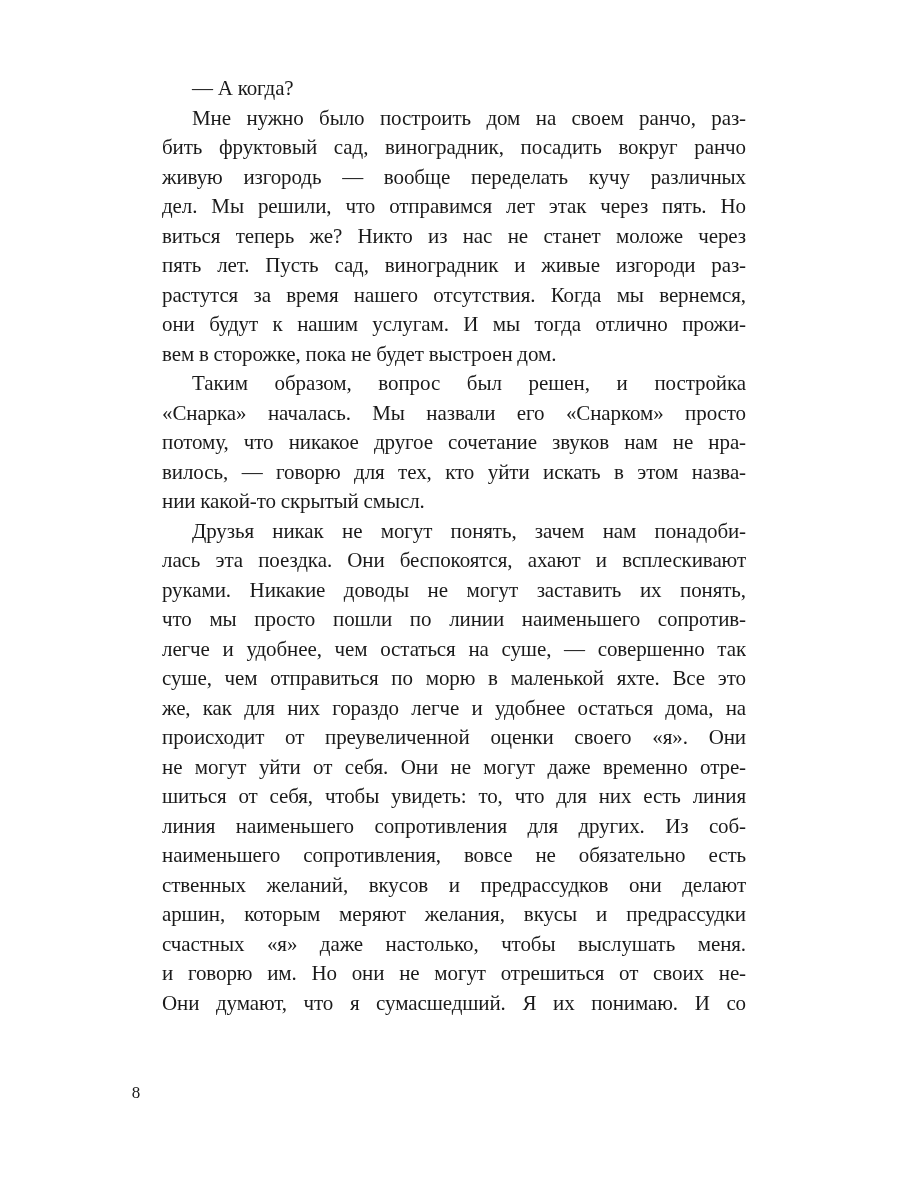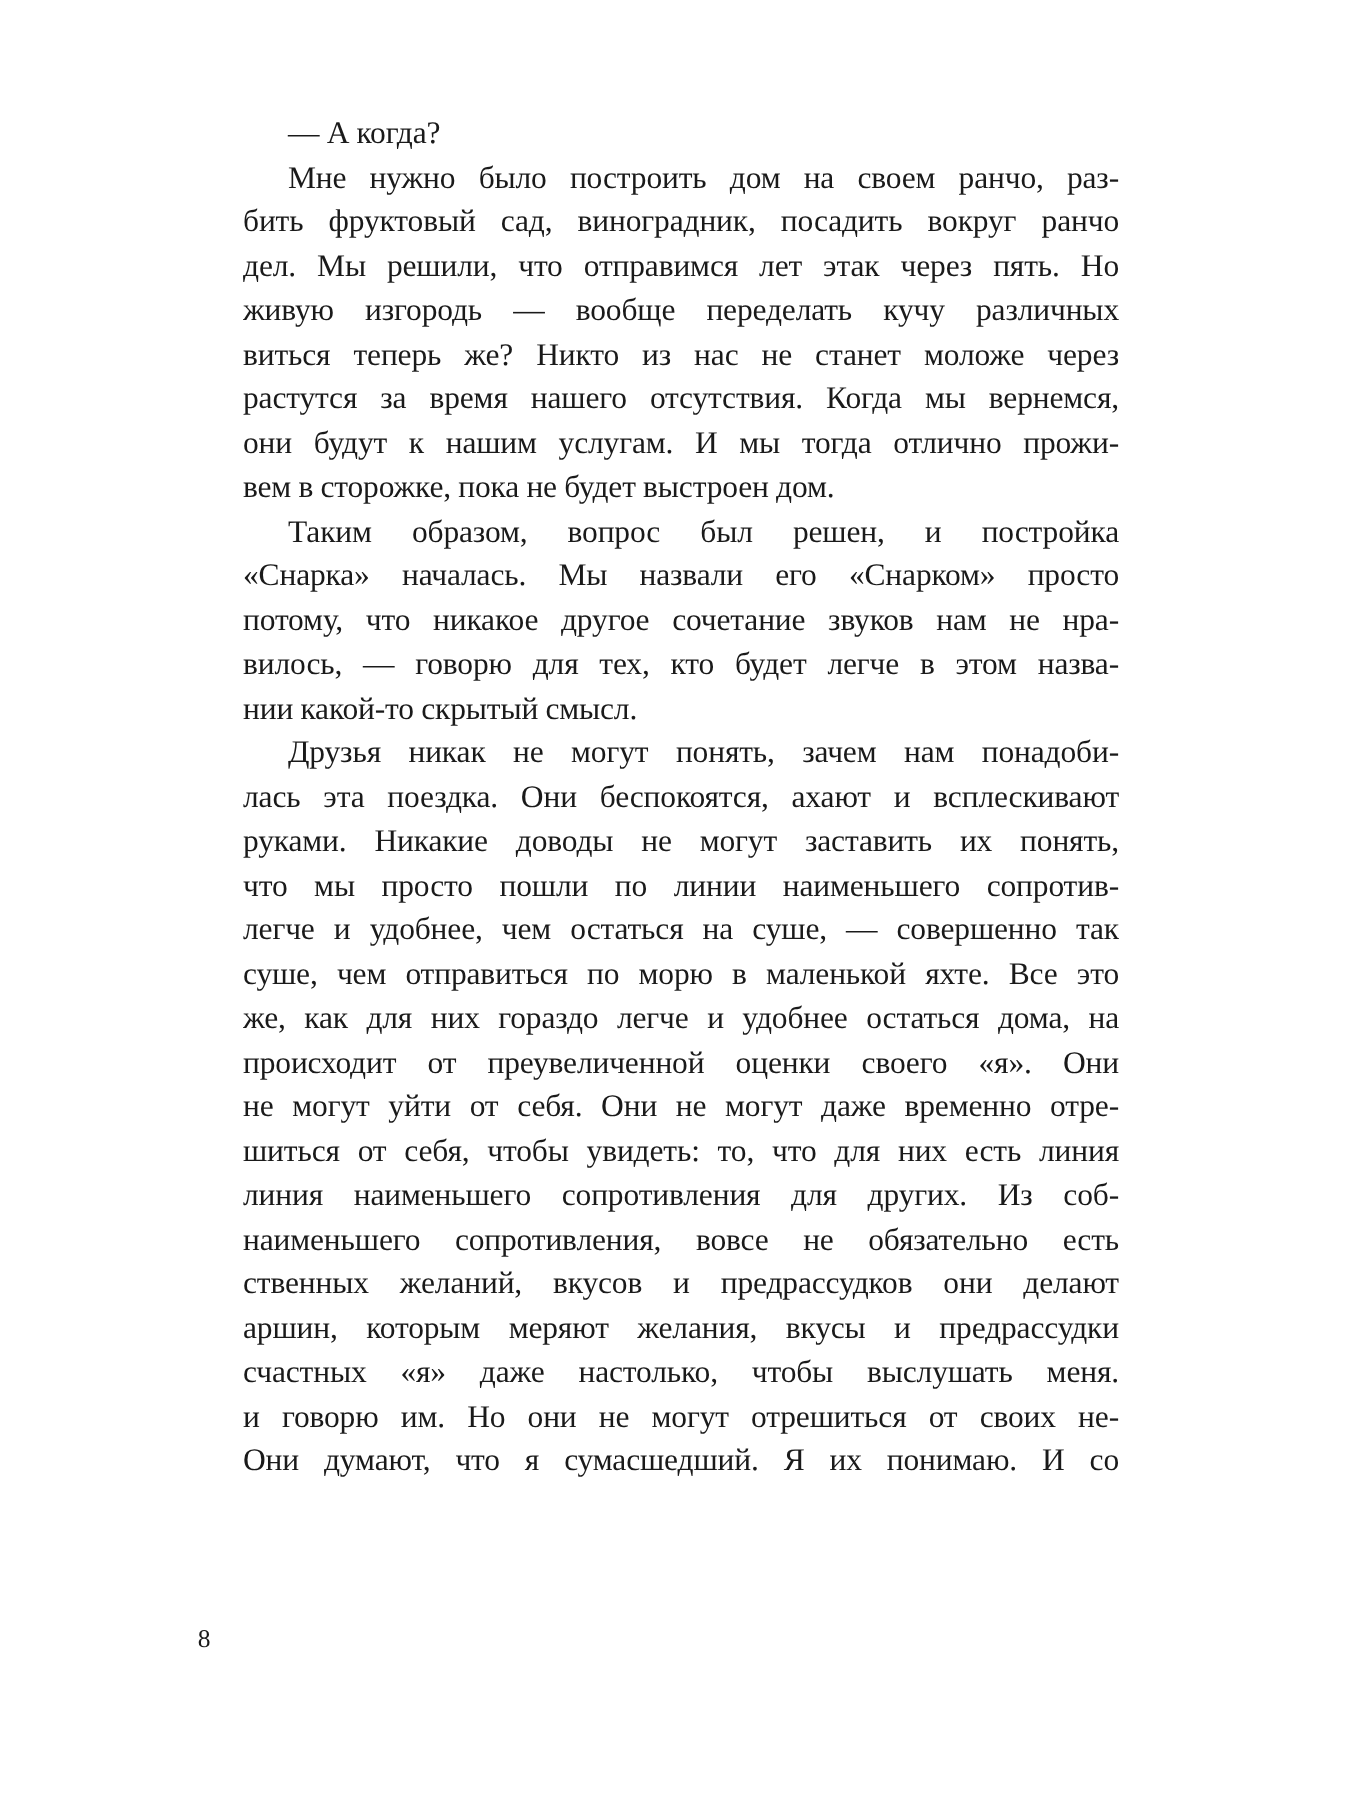--- a/index.html
+++ b/index.html
@@ -56,30 +56,31 @@
 </style>
 </head>
 <body>
 
 <div class="book-page">
   <div class="page-number">8</div>
   <div class="text-block">
       <div class="line first end">— А когда?</div>
       <div class="line first">Мне нужно было построить дом на своем ранчо, раз-</div>
       <div class="line">бить фруктовый сад, виноградник, посадить вокруг ранчо</div>
+      <div class="line">живую изгородь — вообще переделать кучу различных</div>
       <div class="line">дел. Мы решили, что отправимся лет этак через пять. Но</div>
-      <div class="line">живую изгородь — вообще переделать кучу различных</div>
       <div class="line">виться теперь же? Никто из нас не станет моложе через</div>
+      <div class="line">пять лет. Пусть сад, виноградник и живые изгороди раз-</div>
       <div class="line">растутся за время нашего отсутствия. Когда мы вернемся,</div>
       <div class="line">они будут к нашим услугам. И мы тогда отлично прожи-</div>
       <div class="line end">вем в сторожке, пока не будет выстроен дом.</div>
       <div class="line first">Таким образом, вопрос был решен, и постройка</div>
       <div class="line">«Снарка» началась. Мы назвали его «Снарком» просто</div>
       <div class="line">потому, что никакое другое сочетание звуков нам не нра-</div>
-      <div class="line">вилось, — говорю для тех, кто будет легче в этом назва-</div>
+      <div class="line">вилось, — говорю для тех, кто уйти искать в этом назва-</div>
       <div class="line end">нии какой-то скрытый смысл.</div>
       <div class="line first">Друзья никак не могут понять, зачем нам понадоби-</div>
       <div class="line">лась эта поездка. Они беспокоятся, ахают и всплескивают</div>
       <div class="line">руками. Никакие доводы не могут заставить их понять,</div>
       <div class="line">что мы просто пошли по линии наименьшего сопротив-</div>
       <div class="line">легче и удобнее, чем остаться на суше, — совершенно так</div>
       <div class="line">суше, чем отправиться по морю в маленькой яхте. Все это</div>
       <div class="line">же, как для них гораздо легче и удобнее остаться дома, на</div>
       <div class="line">происходит от преувеличенной оценки своего «я». Они</div>
       <div class="line">не могут уйти от себя. Они не могут даже временно отре-</div>

